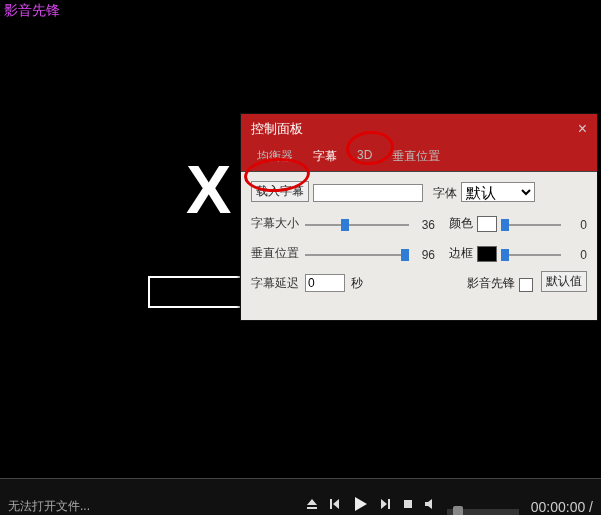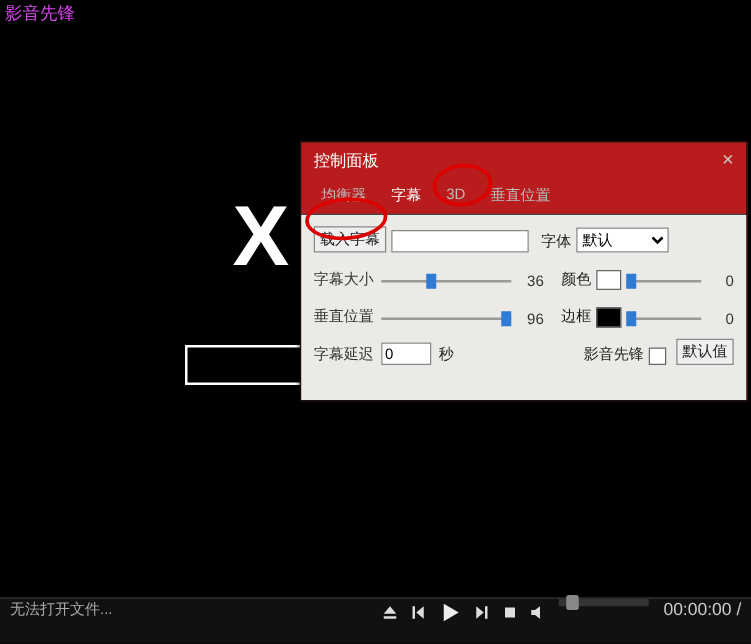--- a/index.html
+++ b/index.html
@@ -11,31 +11,31 @@
   .panel-title{padding:6px 10px 4px 10px;font-size:13px;color:#fff;display:flex;justify-content:space-between;align-items:center}
   .panel-close{font-size:16px;cursor:pointer;color:#ccc}
   .tabs{display:flex;gap:0;border-bottom:1px solid #444;padding:0 6px}
   .tab{padding:6px 10px;color:#bbb;cursor:pointer;font-size:12px}
   .tab.active{color:#fff}
   .panel-body{background:#eceae6;color:#222;padding:10px 10px 12px 10px}
   .row{display:flex;align-items:flex-end;margin-bottom:10px;height:20px}
   .lbl{width:54px;font-size:12px;color:#333;flex:none}
   .btn{display:inline-block;border:1px solid #888;background:#efefef;font-size:12px;padding:1px 4px;cursor:pointer;color:#222}
   .txt{border:1px solid #888;background:#fff;height:18px;font-size:12px;padding:0 2px;box-sizing:border-box}
-  .select{border:1px solid #888;background:#fff;height:20px;font-size:12px}
+  .select{border:1px solid #888;background:#fff;height:20px;font-size:15px}
   .slider{position:relative;height:14px;flex:none}
   .track{position:absolute;left:0;right:0;top:6px;height:2px;background:#999}
   .thumb{position:absolute;top:1px;width:8px;height:12px;background:#2e7cd6}
   .val{width:26px;text-align:right;font-size:12px;color:#333;flex:none}
   .swatch{width:18px;height:14px;border:1px solid #666;flex:none;margin-right:4px}
   .chk{width:12px;height:12px;border:1px solid #666;background:#fff;display:inline-block;flex:none}
   
   .anno{position:absolute;border:3px solid #d00;border-radius:50%;pointer-events:none}
   
-  .bottom{position:absolute;left:0;right:0;bottom:0;height:36px;background:#111;display:flex;align-items:flex-start;padding:0 8px;color:#aaa;font-size:12px}
+  .bottom{position:absolute;left:0;right:0;bottom:0;height:36px;background:#111;display:flex;align-items:flex-end;padding:0 8px;color:#aaa;font-size:12px}
   .status{flex:none}
   .spacer{flex:1}
   .ctrl-icon{width:22px;height:22px;display:flex;align-items:center;justify-content:center;color:#ddd;cursor:pointer;flex:none}
   .ctrl-icon svg{display:block}
   .vol-track{position:relative;width:72px;height:6px;background:#333;margin:0 6px;flex:none}
   .vol-thumb{position:absolute;top:-3px;width:10px;height:12px;background:#888;border-radius:2px}
   .time{font-size:14px;color:#ccc;margin-left:6px;flex:none}
   
   .progress{position:absolute;left:0;right:0;bottom:36px;height:1px;background:#444}
 </style>

